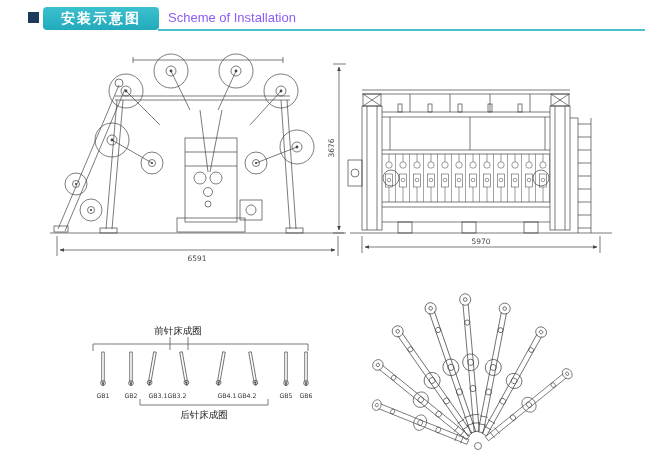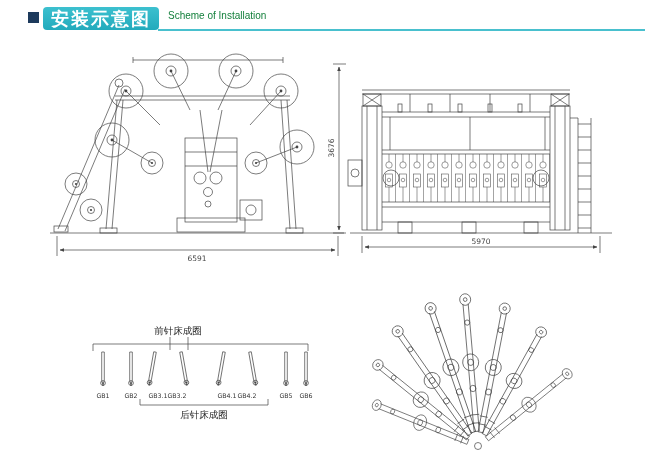--- a/index.html
+++ b/index.html
@@ -6,23 +6,23 @@
   html,body { background:#fff; }
   body { width:645px; height:464px; font-family:"Liberation Sans", sans-serif; }
   .page { position:relative; width:645px; height:464px; background:#fff; overflow:hidden; }
 
   
   .header { position:absolute; top:0; left:0; width:645px; height:36px; }
   .bullet { position:absolute; left:28px; top:12px; width:11px; height:11px; background:#1d3a5c; }
   .banner { position:absolute; left:43px; top:7px; width:116px; height:23px;
             background:linear-gradient(180deg,#3cc0cf,#22aabc); border-radius:4px;
             display:flex; align-items:center; justify-content:center; }
-  .cn-title { color:#fff; font-weight:bold; font-size:18px; letter-spacing:2px;
+  .cn-title { color:#fff; font-weight:bold; font-size:14px; letter-spacing:2px;
               font-family:"DejaVu Sans", sans-serif; }
-  .en-title { position:absolute; left:168px; top:10px; color:#15803d; font-size:10px; }
+  .en-title { position:absolute; left:168px; top:10px; color:#8b5cf6; font-size:13px; }
   .rule { position:absolute; left:158px; right:0; top:29px; height:2px; background:#49c0ce; }
 
   
   svg.art { position:absolute; left:0; top:0; }
   text { font-family:"DejaVu Sans", sans-serif; stroke:none; }
   .dim { font-size:7.5px; fill:#444; }
   .gb  { font-size:6.3px; fill:#333; }
   .cnl { font-size:9.5px; fill:#222; font-family:"DejaVu Sans", sans-serif; }
 </style>
 </head>

